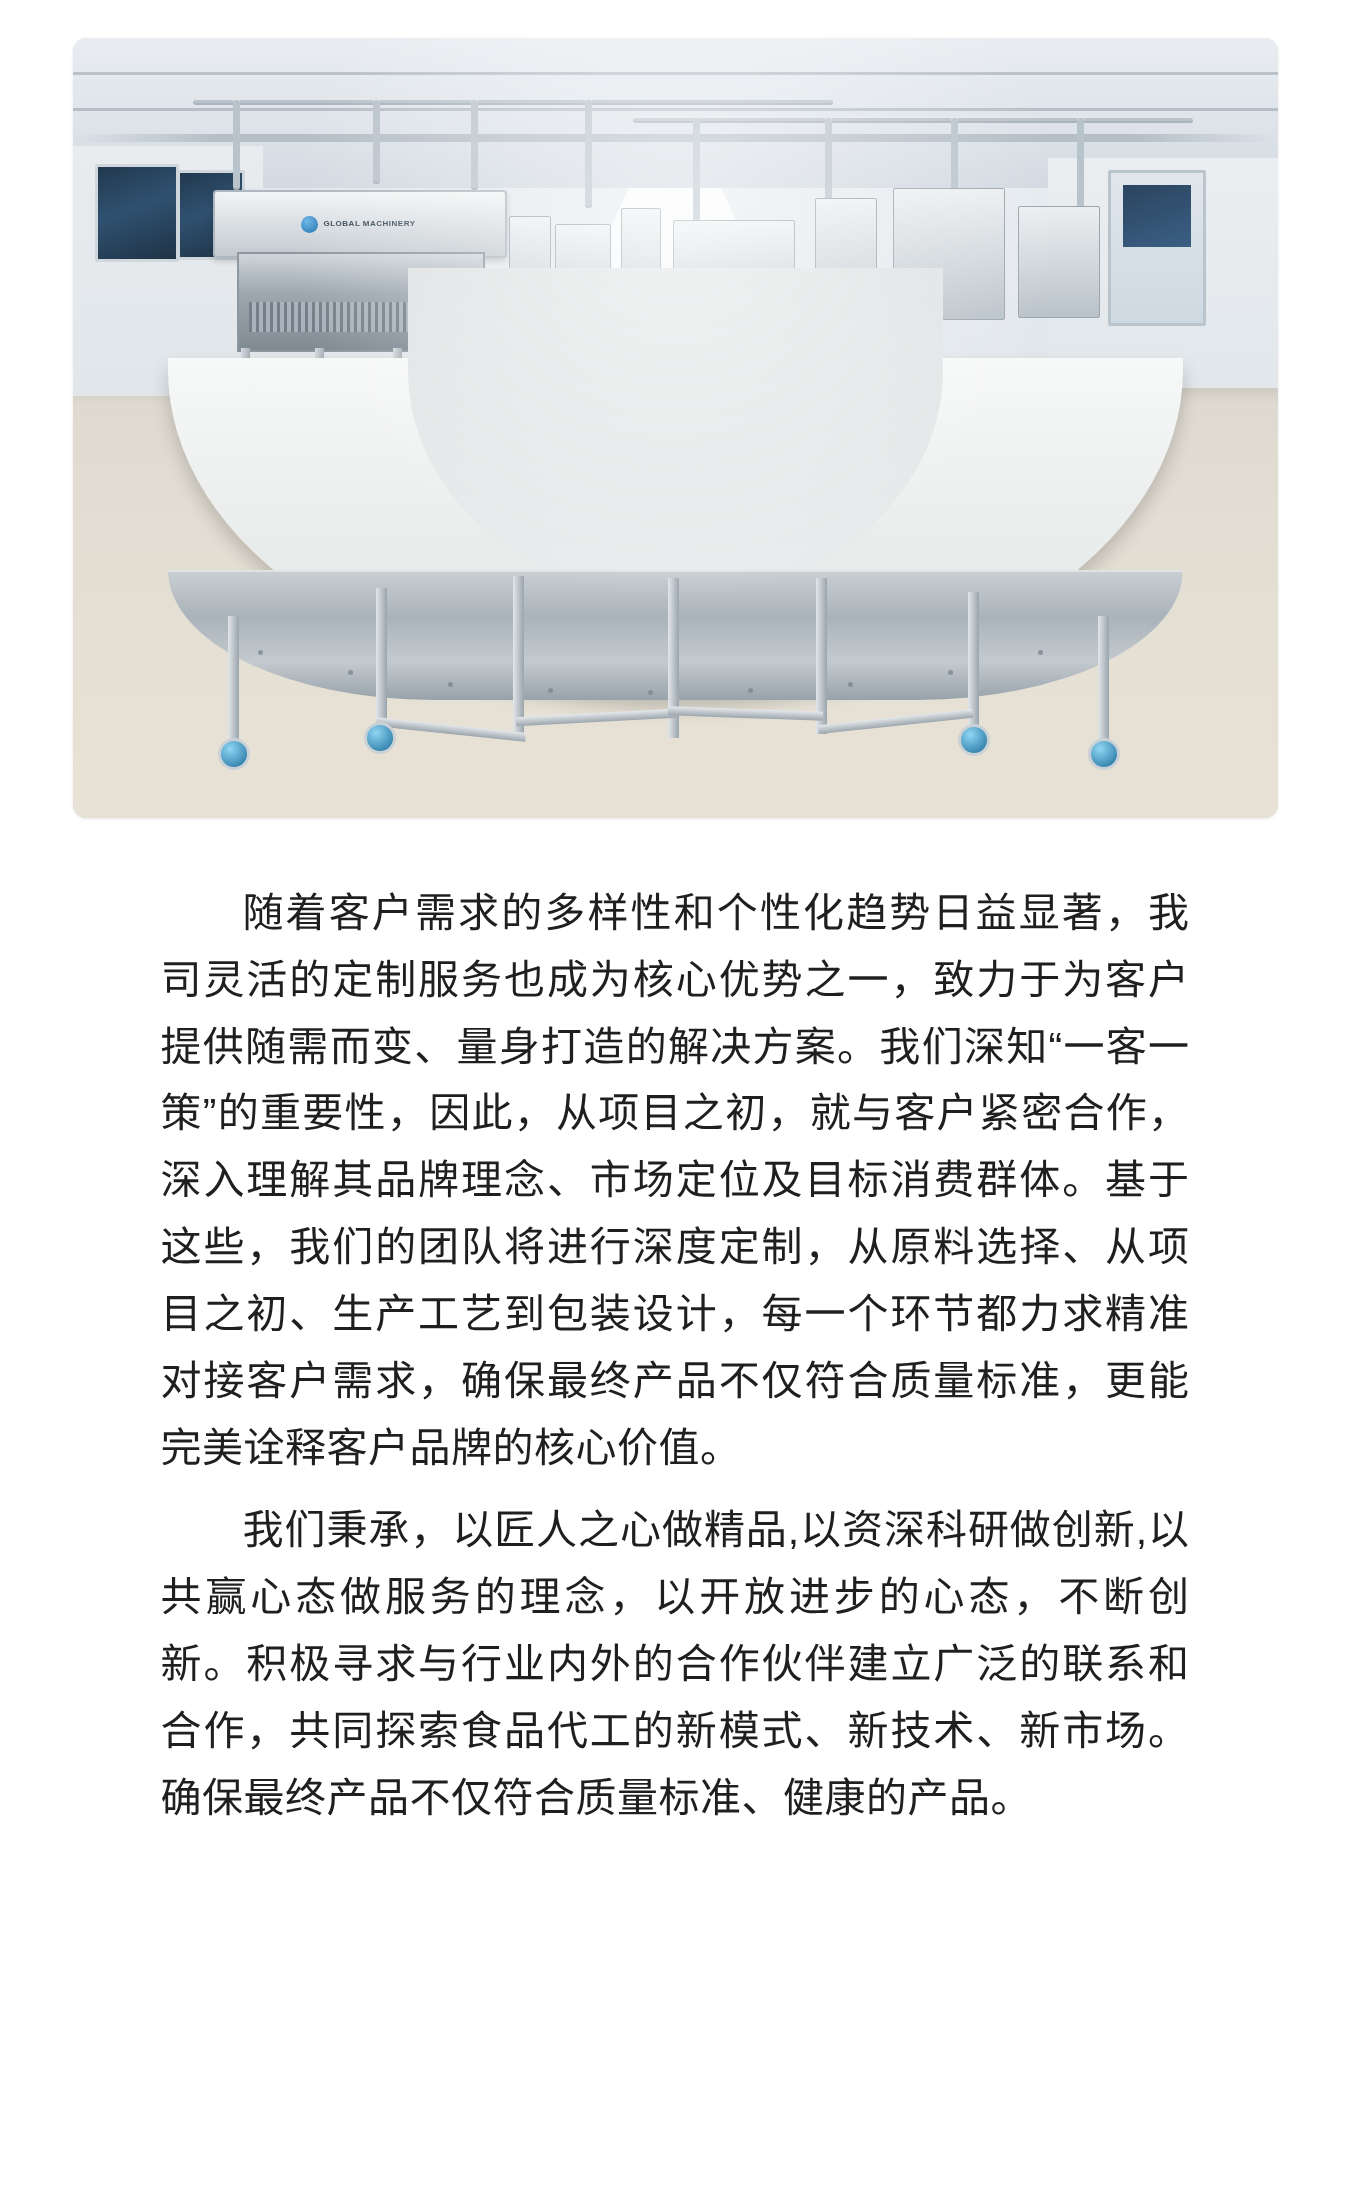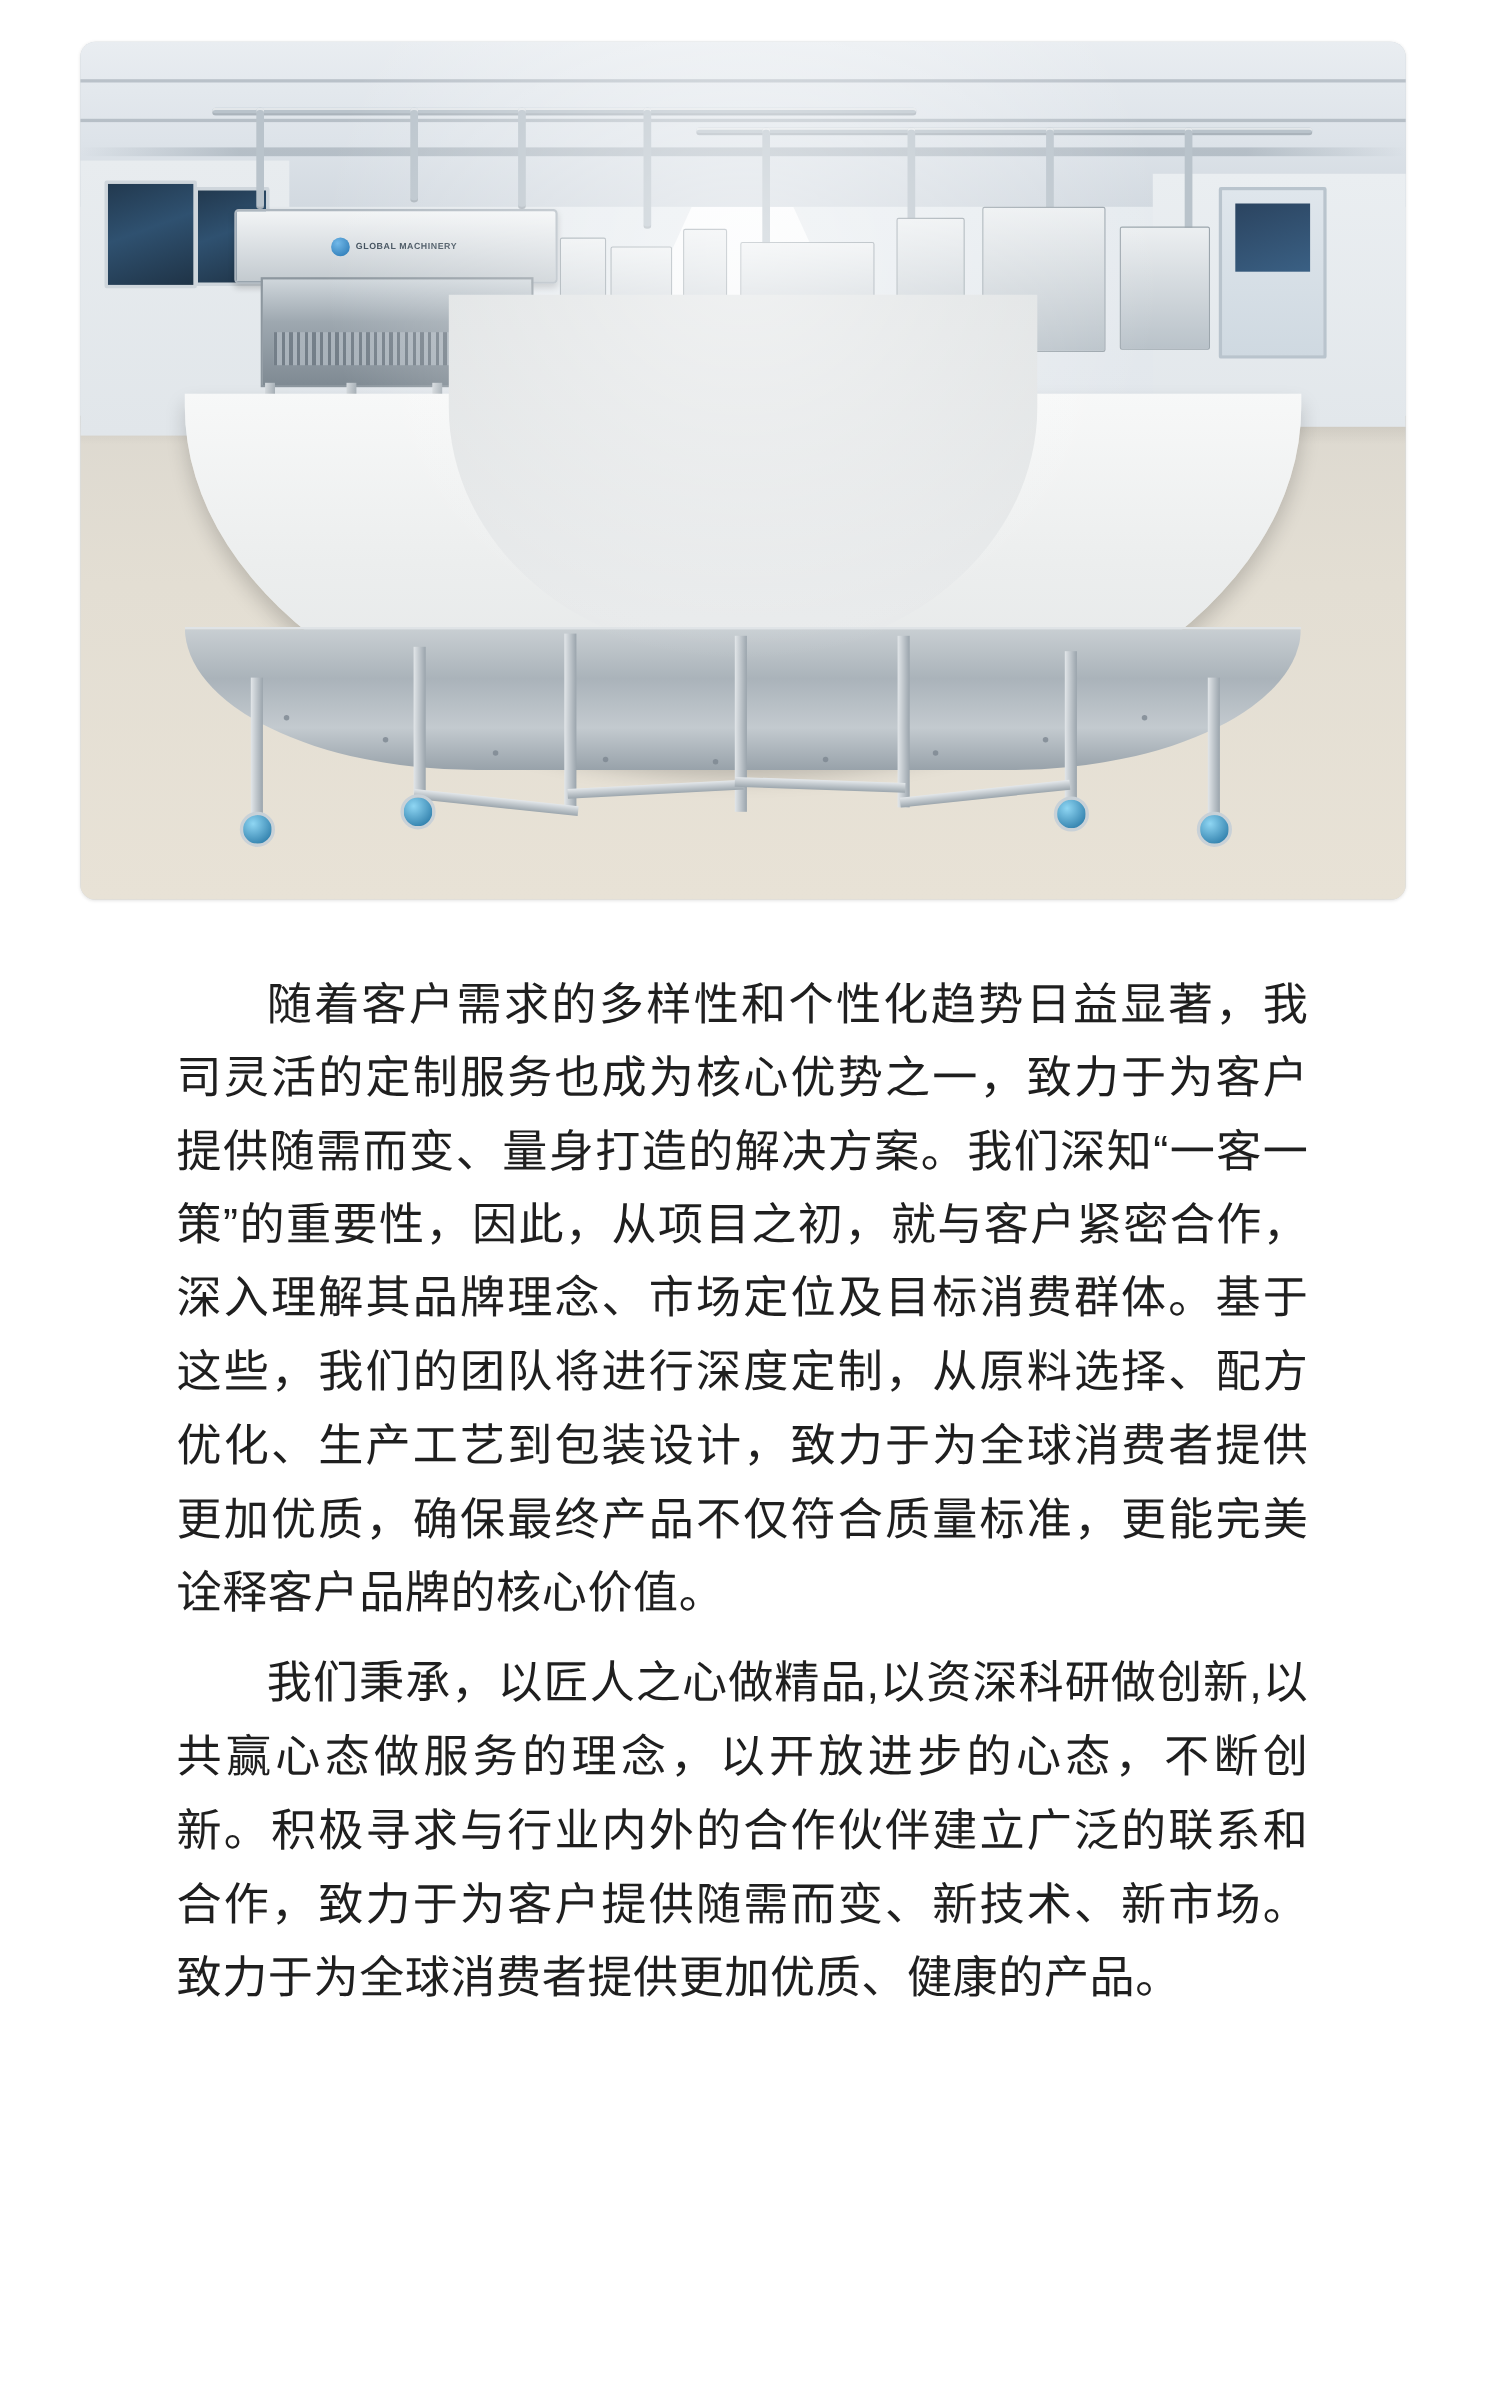--- a/index.html
+++ b/index.html
@@ -365,18 +365,18 @@
         <div class="caster" style="left:196px; bottom:24px;"></div>
         <div class="caster" style="left:790px; bottom:22px;"></div>
         <div class="caster" style="left:920px; bottom:8px;"></div>
       </div>
 
       <div class="glare"></div>
     </div>
   </div>
 
   <div class="article">
-    <p class="para">随着客户需求的多样性和个性化趋势日益显著，我司灵活的定制服务也成为核心优势之一，致力于为客户提供随需而变、量身打造的解决方案。我们深知“一客一策”的重要性，因此，从项目之初，就与客户紧密合作，深入理解其品牌理念、市场定位及目标消费群体。基于这些，我们的团队将进行深度定制，从原料选择、配方优化、生产工艺到包装设计，致力于为全球消费者提供更加优质，确保最终产品不仅符合质量标准，更能完美诠释客户品牌的核心价值。</p>
-    <p class="para">我们秉承，以匠人之心做精品,以资深科研做创新,以共赢心态做服务的理念，以开放进步的心态，不断创新。积极寻求与行业内外的合作伙伴建立广泛的联系和合作，致力于为客户提供随需而变、新技术、新市场。致力于为全球消费者提供更加优质、健康的产品。</p>
+    <p class="para">随着客户需求的多样性和个性化趋势日益显著，我司灵活的定制服务也成为核心优势之一，致力于为客户提供随需而变、量身打造的解决方案。我们深知“一客一策”的重要性，因此，从项目之初，就与客户紧密合作，深入理解其品牌理念、市场定位及目标消费群体。基于这些，我们的团队将进行深度定制，从原料选择、从项目之初、生产工艺到包装设计，每一个环节都力求精准对接客户需求，确保最终产品不仅符合质量标准，更能完美诠释客户品牌的核心价值。</p>
+    <p class="para">我们秉承，以匠人之心做精品,以资深科研做创新,以共赢心态做服务的理念，以开放进步的心态，不断创新。积极寻求与行业内外的合作伙伴建立广泛的联系和合作，共同探索食品代工的新模式、新技术、新市场。确保最终产品不仅符合质量标准、健康的产品。</p>
   </div>
 
   <div class="spacer"></div>
 </div>
 
 </body></html>

